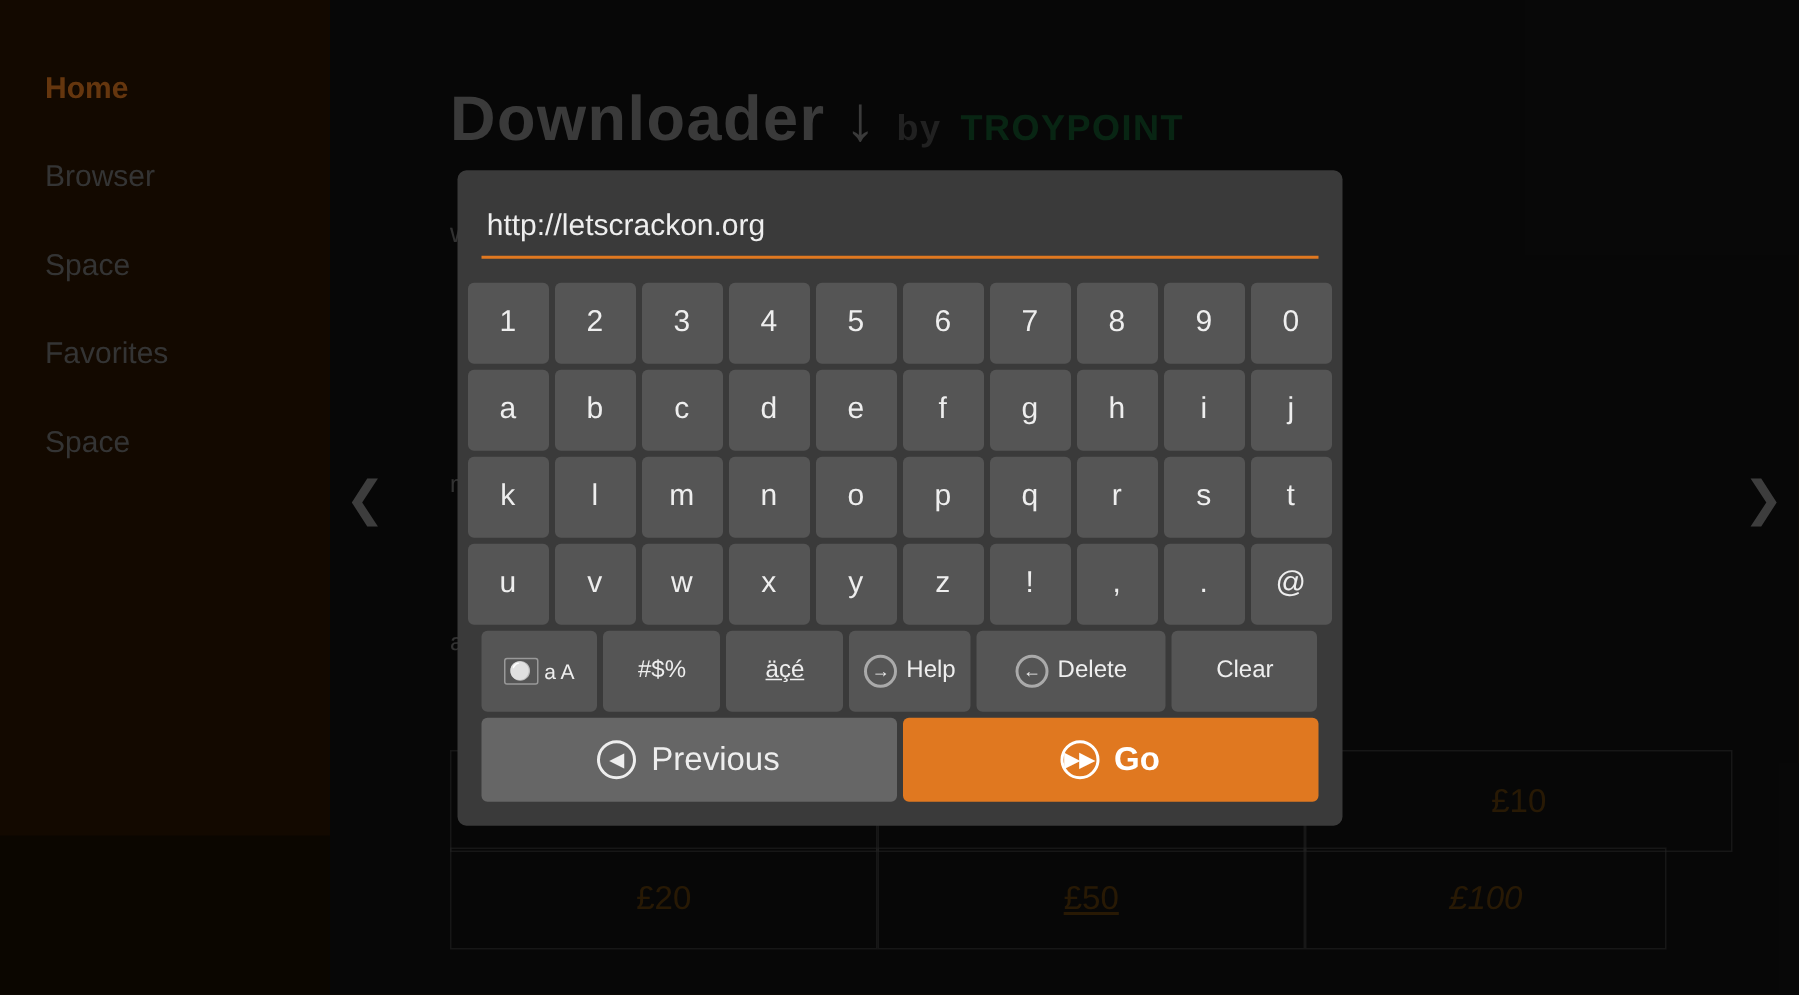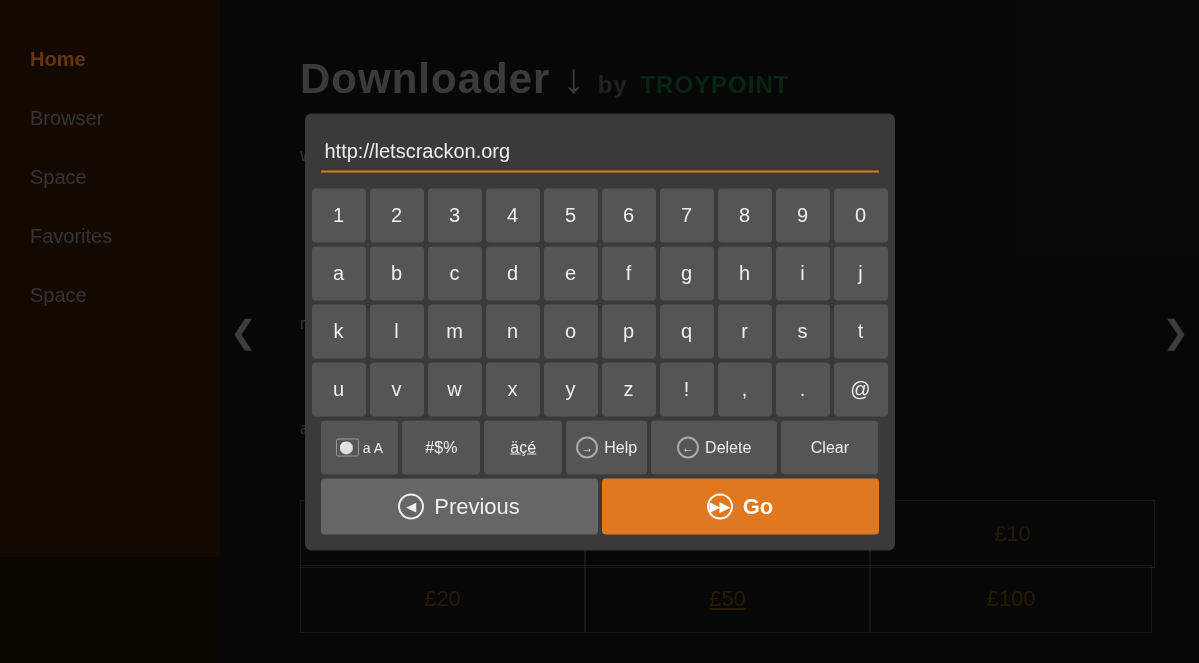--- a/index.html
+++ b/index.html
@@ -231,21 +231,21 @@
 
   <div style="position:absolute;top:500px;left:80px;display:flex;gap:0;width:860px;">
     <div class="donation-btn" style="width:285px;">£1</div>
     <div class="donation-btn" style="width:285px;">£5</div>
     <div class="donation-btn" style="width:285px;">£10</div>
   </div>
 
   <div style="position:absolute;top:565px;left:80px;display:flex;gap:0;width:860px;">
     <div class="donation-btn" style="width:285px;">£20</div>
     <div class="donation-btn" style="width:285px;text-decoration:underline;">£50</div>
-    <div class="donation-btn" style="width:282px;">£100</div>
+    <div class="donation-btn" style="width:241px;font-style:italic;">£100</div>
   </div>
 </div>
 
 <div class="nav-arrow left">❮</div>
 <div class="nav-arrow right">❯</div>
 
 <div id="overlay"></div>
 
 <div id="modal">
 

